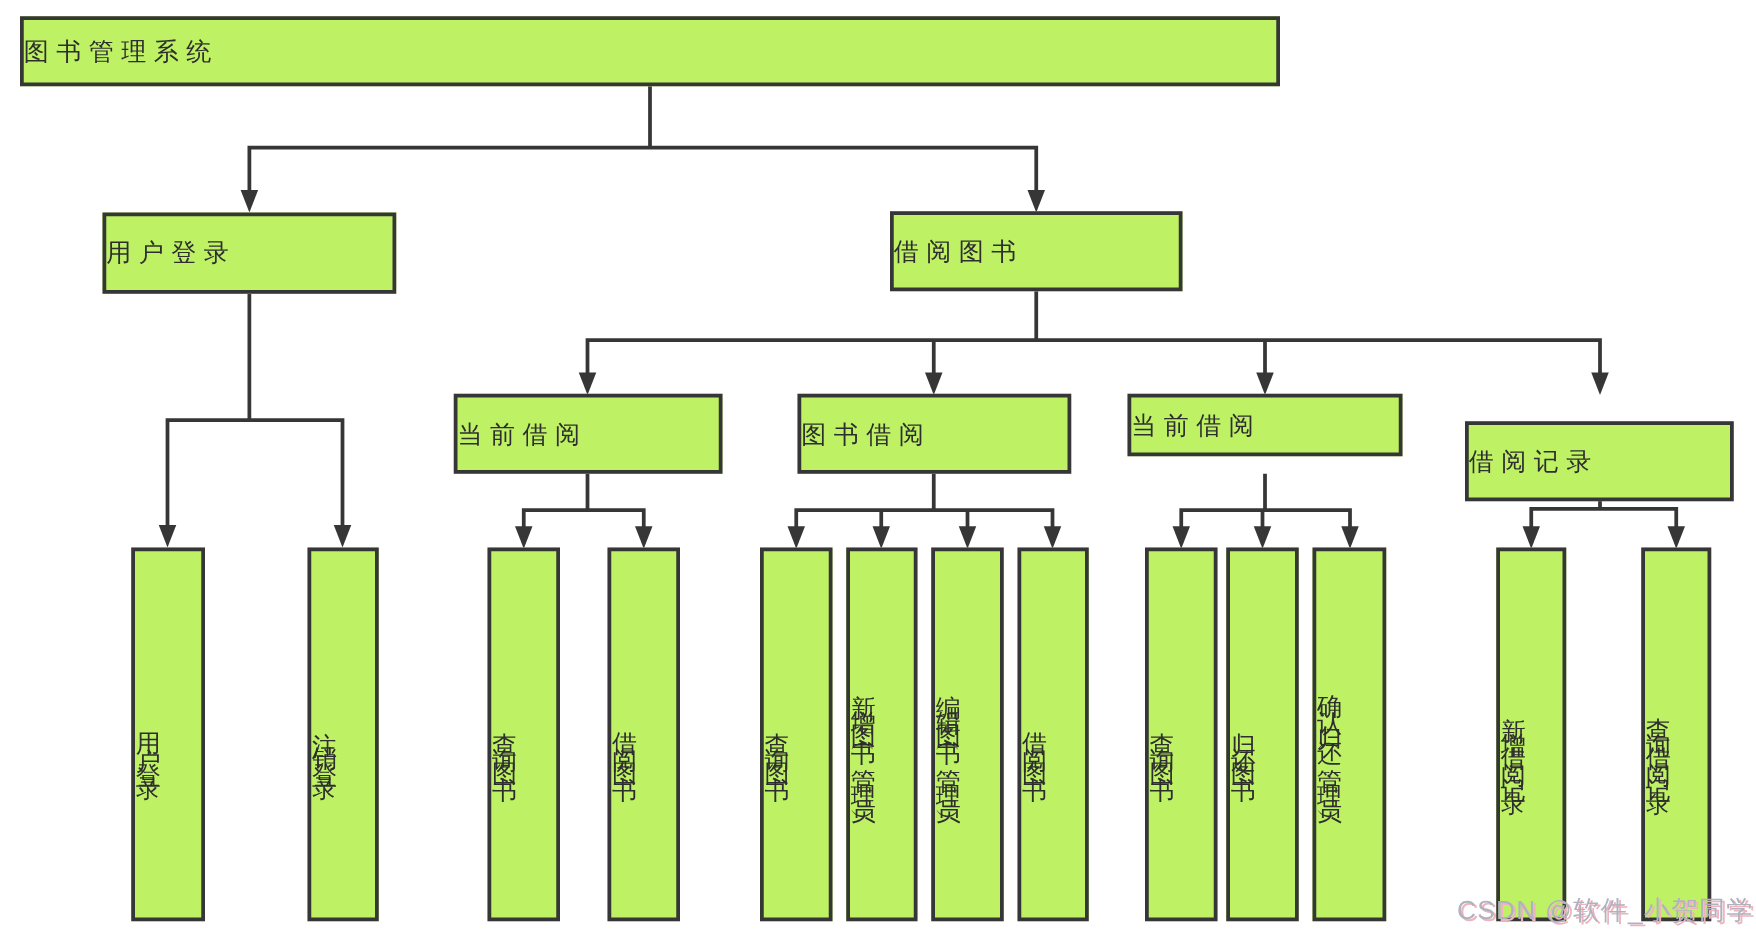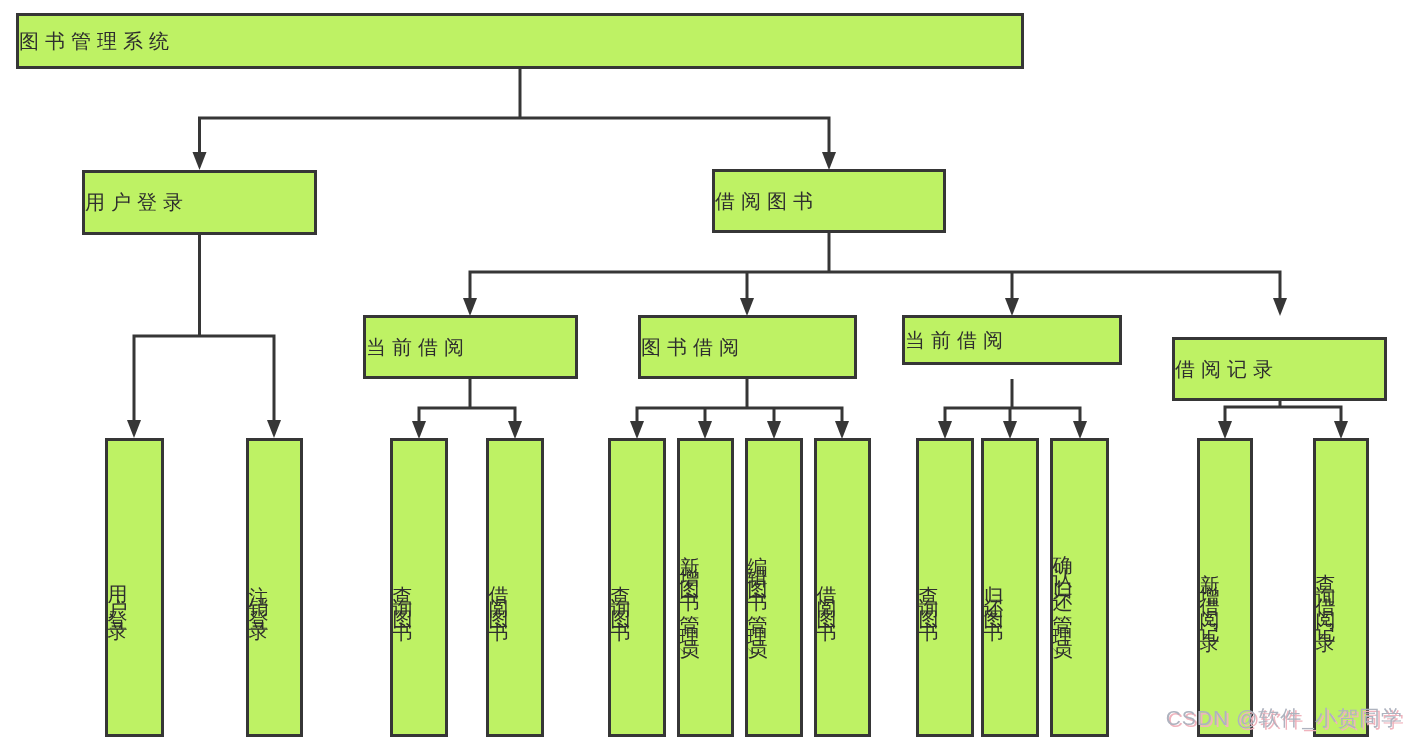--- a/index.html
+++ b/index.html
@@ -45,21 +45,21 @@
     text-orientation:mixed;
     font-size:20px;
     letter-spacing:12px;
     margin-bottom:-12px;
     line-height:1;
     white-space:nowrap;
   }
   .watermark{
     position:absolute;
     right:2px;
-    bottom:15px;
+    bottom:5px;
     font-size:21px;
     color:var(--wm-text);
     text-shadow:2px 2px 0 var(--wm-shadow);
     letter-spacing:1px;
     white-space:nowrap;
   }
 </style>
 </head>
 <body>
 

